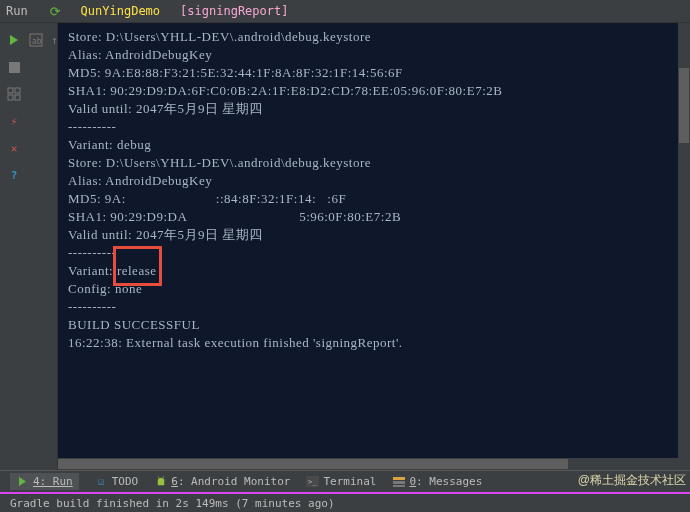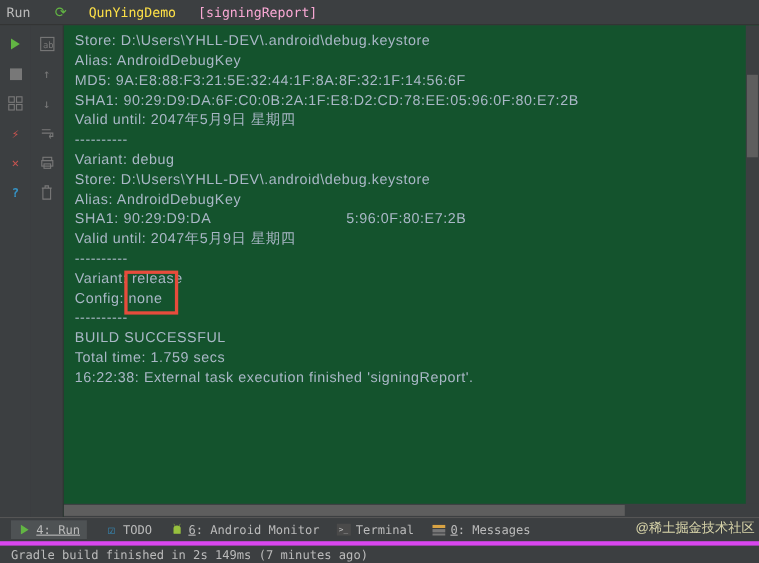--- a/index.html
+++ b/index.html
@@ -4,45 +4,45 @@
 <style>
 *{margin:0;padding:0;box-sizing:border-box}
 body{width:690px;height:512px;background:#3c3f41;font-family:Consolas,monospace;font-size:11px;color:#bbbbbb;overflow:hidden;position:relative}
 .header{height:23px;background:#3c3f41;border-bottom:1px solid #323232;display:flex;align-items:center;padding-left:6px;gap:20px}
 .header-run{color:#bbbbbb;font-size:12px}
 .refresh-icon{color:#62b543;font-size:13px;margin-left:2px}
 .header-title{color:#fde047;font-size:12px}
 .header-task{color:#f9a8d4;font-size:12px}
 .main{display:flex;height:447px}
 .toolbar-col{width:28px;background:#3c3f41;display:flex;flex-direction:column;align-items:center;padding-top:7px;gap:7px}
-.toolbar-col2{width:30px;background:#3c3f41;display:flex;flex-direction:column;align-items:center;padding-top:7px;gap:7px;border-right:1px solid #323232}
+.toolbar-col2{width:30px;background:#3c3f41;display:flex;flex-direction:row;align-items:flex-start;padding-top:7px;gap:7px;border-right:1px solid #323232}
 .tbtn{width:20px;height:20px;display:flex;align-items:center;justify-content:center;cursor:pointer}
 .play{color:#62b543}
 .stop{color:#787878}
 .chain{color:#c75450}
 .cross{color:#c75450}
 .help{color:#3592c4;font-weight:bold}
 .arrow-up,.arrow-down{color:#787878}
 .module{color:#787878}
 .wrap{color:#787878}
 .print,.trash{color:#787878}
-.console{flex:1;background:#14532d;padding:5px 10px;font-family:Liberation Sans, sans-serif;font-size:13px;line-height:18px;color:#a9b7c6;overflow:hidden;position:relative}
+.console{flex:1;background:#0f172a;padding:5px 10px;font-family:Liberation Serif, serif;font-size:13px;line-height:18px;color:#a9b7c6;overflow:hidden;position:relative}
 .line{white-space:pre;letter-spacing:0.5px}
 .red-box{position:absolute;border:3px solid #e74c3c;left:55px;top:223px;width:49px;height:40px;z-index:5;pointer-events:none}
 .bottom-tabs{height:22px;background:#3c3f41;border-top:1px solid #555;display:flex;align-items:center;padding-left:10px;gap:16px}
 .btab{display:flex;align-items:flex-start;gap:4px;color:#bbbbbb;font-size:11px;cursor:pointer}
 .btab.active{background:#4e5254;padding:2px 6px}
 .btab-icon{width:13px;height:13px;display:inline-flex;align-items:center;justify-content:center}
 .play-sm{color:#62b543}
 .todo{color:#3592c4}
 .android{color:#97c03e}
 .term{color:#787878}
 .msg{color:#d9a343}
 .underline{text-decoration:underline}
-.status{height:20px;background:#3c3f41;border-top:4px solid #d946ef;display:flex;align-items:center;padding-left:10px;color:#bbbbbb;font-size:11px}
+.status{height:20px;background:#3c3f41;border-top:2px solid #d946ef;display:flex;align-items:center;padding-left:10px;color:#bbbbbb;font-size:11px}
 .watermark{position:absolute;right:4px;bottom:23px;color:#fef9c3;font-size:12px;opacity:0.8;font-family:sans-serif}
 .scrollbar{position:absolute;right:0;top:0;width:12px;height:100%;background:#3c3f41}
 .scrollbar-thumb{position:absolute;right:1px;top:45px;width:10px;height:75px;background:#5e5e5e;border-radius:0}
 .scrollbar-h{position:absolute;bottom:0;left:0;height:12px;width:100%;background:#3c3f41}
 .scrollbar-h-thumb{position:absolute;bottom:1px;left:0;height:10px;width:510px;background:#5e5e5e}
 </style>
 </head>
 <body>
 
 <div class="header">
@@ -106,30 +106,30 @@
   <div class="console">
     <div class="line">Store: D:\Users\YHLL-DEV\.android\debug.keystore</div>
     <div class="line">Alias: AndroidDebugKey</div>
     <div class="line">MD5: 9A:E8:88:F3:21:5E:32:44:1F:8A:8F:32:1F:14:56:6F</div>
     <div class="line">SHA1: 90:29:D9:DA:6F:C0:0B:2A:1F:E8:D2:CD:78:EE:05:96:0F:80:E7:2B</div>
     <div class="line">Valid until: 2047年5月9日 星期四</div>
     <div class="line">----------</div>
     <div class="line">Variant: debug</div>
     <div class="line">Store: D:\Users\YHLL-DEV\.android\debug.keystore</div>
     <div class="line">Alias: AndroidDebugKey</div>
+    <div class="line">MD5: 9A:                        ::84:8F:32:1F:14:   :6F</div>
     <div class="line">SHA1: 90:29:D9:DA                              5:96:0F:80:E7:2B</div>
     <div class="line">Valid until: 2047年5月9日 星期四</div>
     <div class="line">----------</div>
     <div class="line">Variant: release</div>
     <div class="line">Config: none</div>
     <div class="line">----------</div>
     <div class="line"></div>
     <div class="line">BUILD SUCCESSFUL</div>
     <div class="line"></div>
-    <div class="line">Total time: 1.759 secs</div>
     <div class="line">16:22:38: External task execution finished 'signingReport'.</div>
     <div class="red-box"></div>
     <div class="scrollbar">
         <div class="scrollbar-thumb"></div>
       </div>
     <div class="scrollbar-h">
         <div class="scrollbar-h-thumb"></div>
       </div>
   </div>
 </div>

